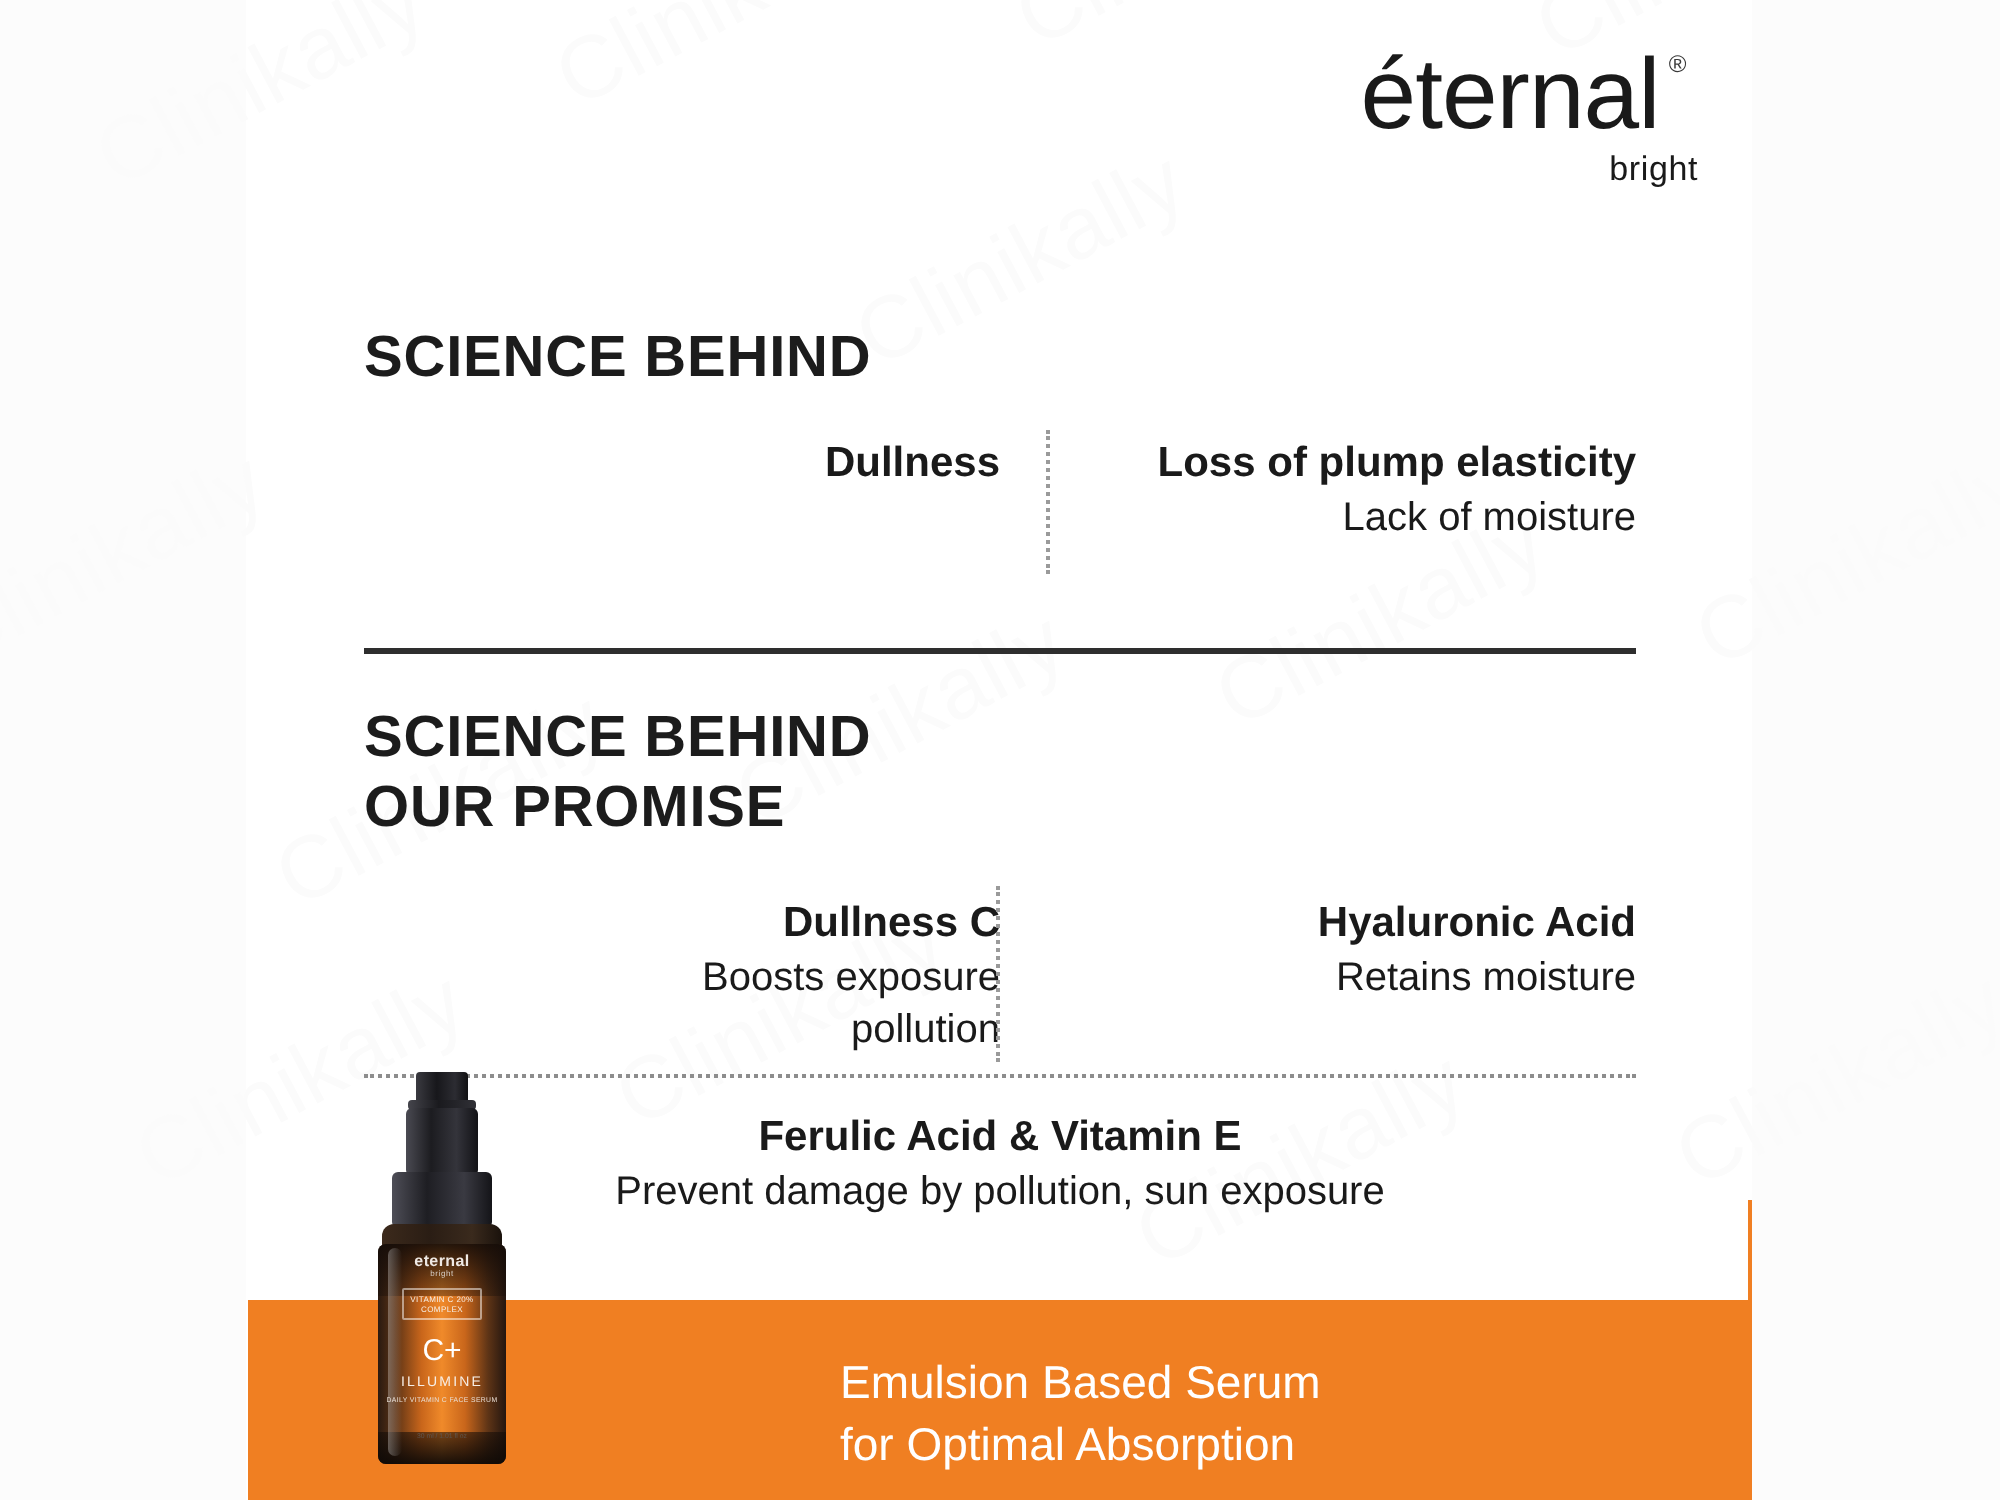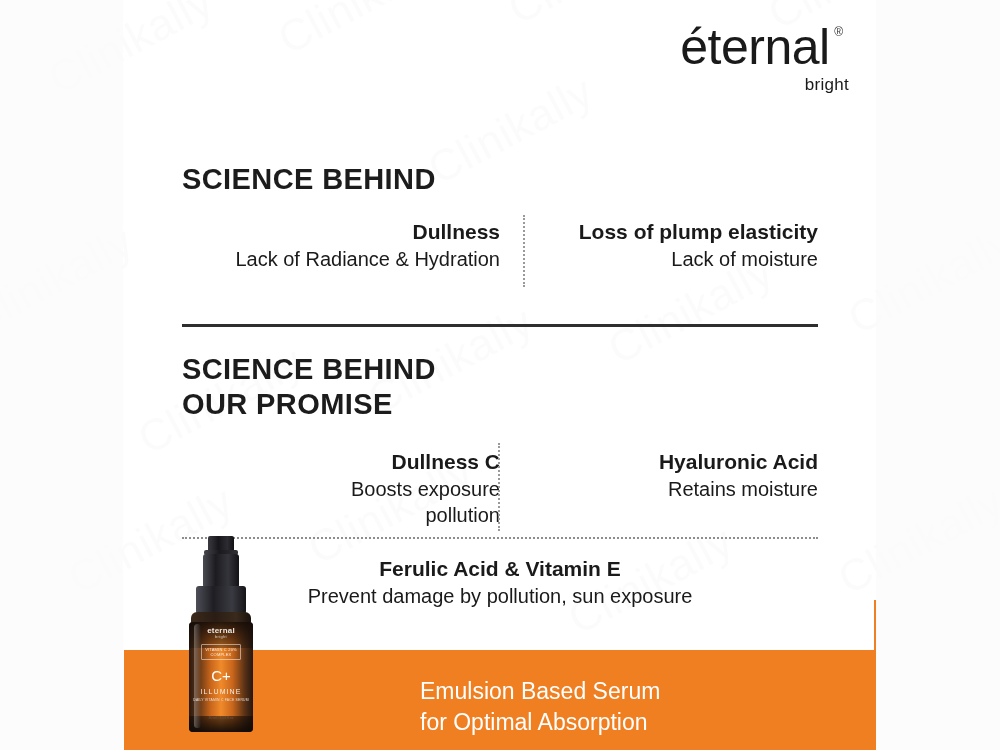--- a/index.html
+++ b/index.html
@@ -297,21 +297,20 @@
   </div>
 
   <div class="content" style="top:162px;">
     <div class="section-title">
       <div>SCIENCE BEHIND</div>
     </div>
     <div class="pair-row" style="margin-top:22px;">
       <div class="vdiv" style="left:341px; top:-4px; height:72px;"></div>
       <div class="pair-col">
         <div class="pair-head">Dullness</div>
-        <div class="pair-body">Lack of Radiance &amp; Hydration</div>
       </div>
       <div class="pair-col">
         <div class="pair-head">Loss of plump elasticity</div>
         <div class="pair-body">Lack of moisture</div>
       </div>
     </div>
   </div>
 
   <div class="rule-solid" style="top:324px;"></div>
 

